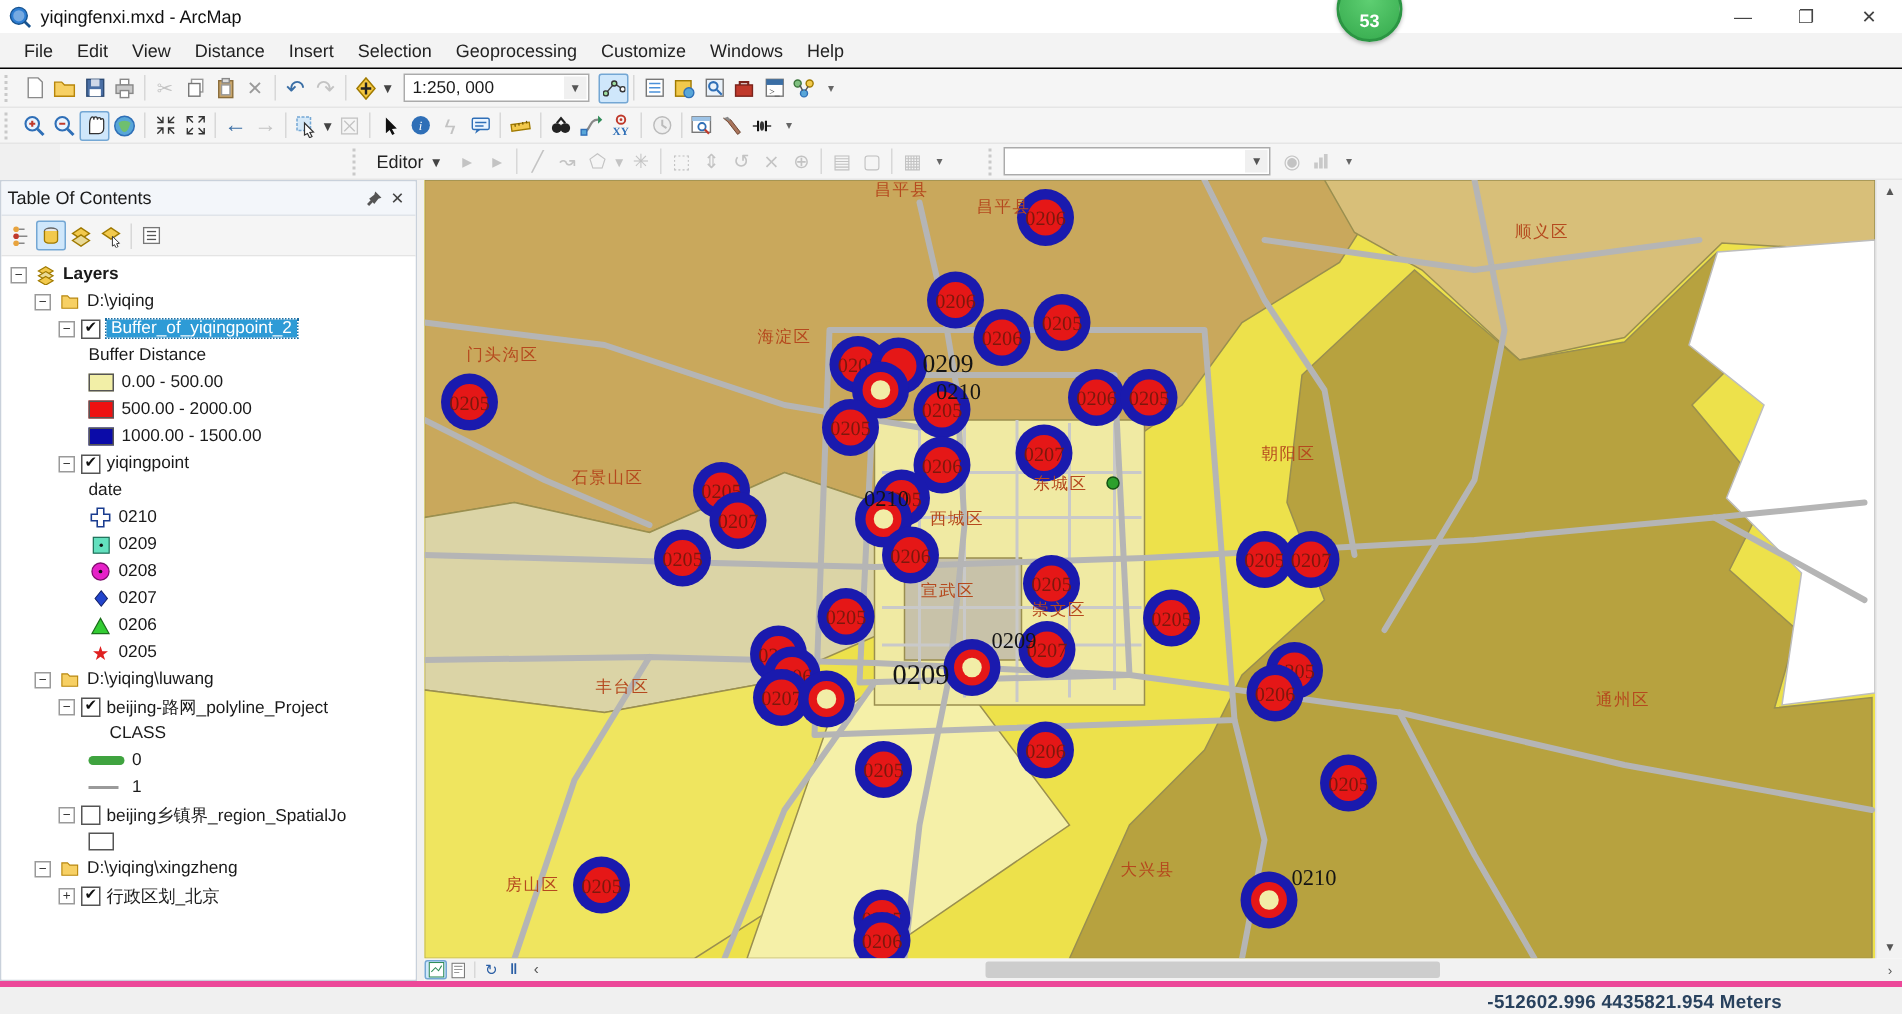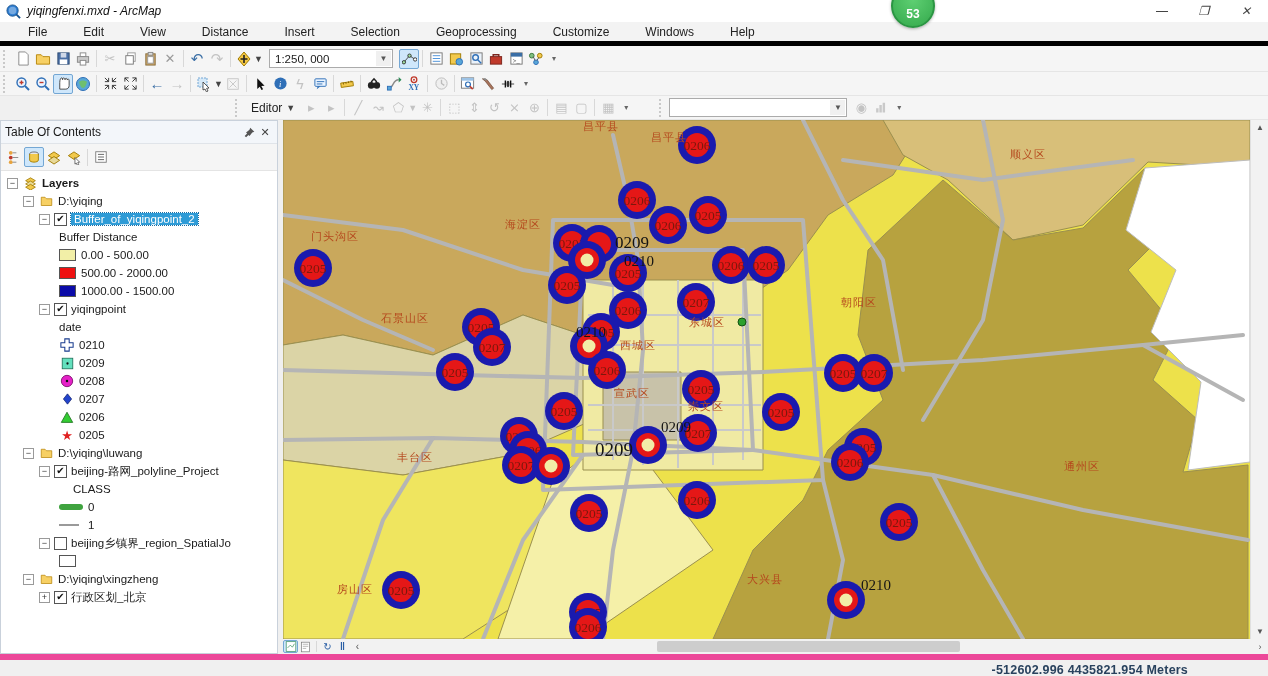--- a/index.html
+++ b/index.html
@@ -1,25 +1,25 @@
 <!DOCTYPE html>
 <html><head>
 <meta charset="utf-8">
 <style>
   html,body{margin:0;padding:0;}
   body{width:1268px;height:676px;position:relative;overflow:hidden;background:#F0F0F0;
        font-family:"Liberation Sans",sans-serif;font-size:12px;color:#1a1a1a;-webkit-font-smoothing:antialiased;}
   .abs{position:absolute;}
   
-  #titlebar{left:0;top:0;width:1268px;height:22px;background:#FFFFFF;display:flex;align-items:center;font-style:italic;}
+  #titlebar{left:0;top:0;width:1268px;height:22px;background:#FFFFFF;display:flex;align-items:center;}
   #titlebar .appicon{margin:0 6px 0 6px;width:15px;height:15px;}
   #title-text{font-size:12px;color:#111;}
   .winctl{position:absolute;top:0;width:44px;height:22px;display:flex;align-items:center;justify-content:center;color:#444;font-size:12px;}
   
-  #menubar{left:0;top:22px;width:1268px;height:24px;background:#F3F3F3;border-bottom:5px solid #000000;display:flex;align-items:center;padding-left:20px;box-sizing:border-box;gap:20px;}
+  #menubar{left:0;top:22px;width:1268px;height:24px;background:#F3F3F3;border-bottom:1px solid #000000;display:flex;align-items:center;padding-left:8px;box-sizing:border-box;}
   .menu-item{padding:3px 8px;font-size:12px;color:#222;}
   
   .tbar{left:0;width:1268px;background:#F5F5F5;border-bottom:1px solid #E5E5E5;display:flex;align-items:center;box-sizing:border-box;}
   #tb1{top:46px;height:26px;}
   #tb2{top:72px;height:24px;}
   #tb3{top:96px;height:24px;margin-left:40px;}
   .grip{width:5px;height:18px;margin:0 3px;border-left:2px dotted #c9c9c9;}
   .ti{width:20px;height:20px;display:flex;align-items:center;justify-content:center;font-size:13px;color:#555;flex:none;}
   .ti svg{display:block;}
   .sep{width:1px;height:17px;background:#d8d8d8;margin:0 3px;flex:none;}
@@ -51,21 +51,21 @@
   #maparea{left:283px;top:0;width:985px;height:534px;background:#fff;}
   #mapcanvas{left:0;top:0;width:967px;height:519px;overflow:hidden;background:#EDE14B;}
   #vscroll{left:967px;top:0;width:18px;height:519px;background:#F2F2F2;border-left:1px solid #E0E0E0;box-sizing:border-box;}
   .varrow{position:absolute;left:0;width:18px;height:15px;display:flex;align-items:center;justify-content:center;font-size:8px;color:#555;}
   #hbar{left:0;top:519px;width:985px;height:15px;background:#F2F2F2;display:flex;align-items:center;}
   .hbtn{width:15px;height:13px;display:flex;align-items:center;justify-content:center;font-size:10px;color:#2B5FA5;flex:none;}
   #htrack{position:relative;height:13px;flex:1;background:#F2F2F2;}
   #hthumb{position:absolute;left:292px;top:1px;width:303px;height:11px;background:#CDCDCD;border-radius:2px;}
   #harrow-r{width:16px;text-align:center;font-size:9px;color:#555;flex:none;}
   
-  #statusbar{left:0;top:654px;width:1268px;height:22px;background:#F0F0F0;border-top:6px solid #ec4899;box-sizing:border-box;}
+  #statusbar{left:0;top:654px;width:1268px;height:22px;background:#F0F0F0;border-top:4px solid #ec4899;box-sizing:border-box;}
   #coords{position:absolute;right:80px;top:3px;font-size:12.5px;color:#29425E;font-weight:bold;letter-spacing:.2px;}
   
   #badge{left:891px;top:-16px;width:44px;height:44px;border-radius:50%;
          background:radial-gradient(circle at 50% 35%,#5ecf72,#34A94C);border:2px solid #2B9543;box-sizing:border-box;z-index:50;
          display:flex;align-items:flex-end;justify-content:center;color:#fff;font-weight:bold;font-size:12px;padding-bottom:5px;
          box-shadow:0 1px 3px rgba(0,0,0,.3);}
   text{font-family:"Liberation Serif",serif;}
   .dlabel{font-family:"Liberation Sans",sans-serif;}
 </style>
 </head>

